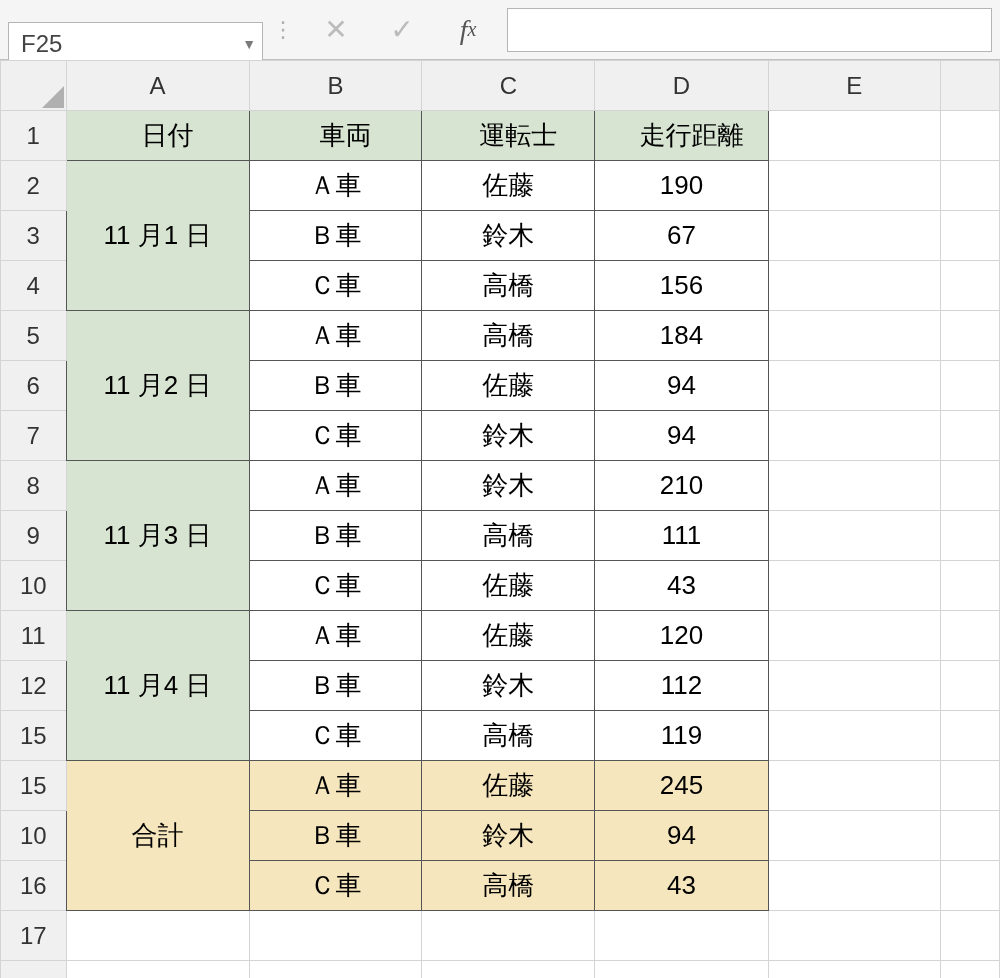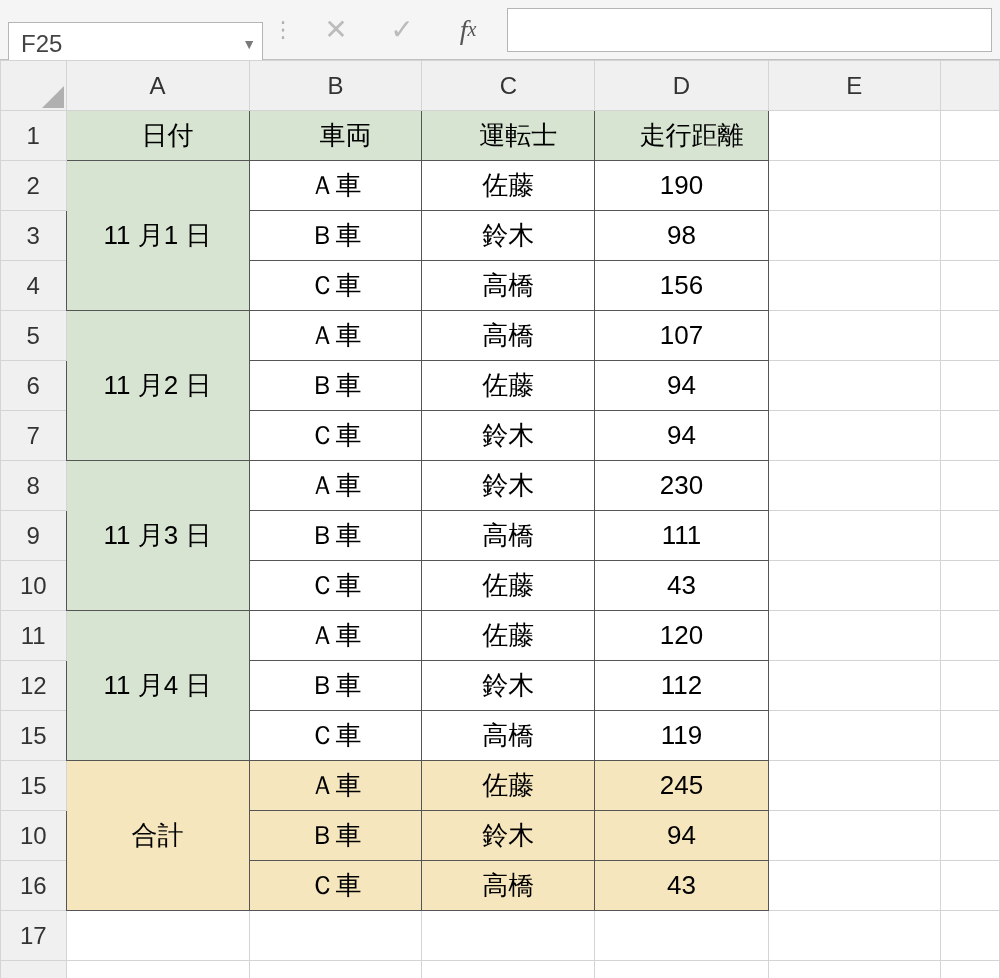--- a/index.html
+++ b/index.html
@@ -202,40 +202,40 @@
     <td class="cell-data">佐藤</td>
     <td class="cell-data">190</td>
     <td></td>
     <td></td>
   </tr>
 
   <tr>
     <th class="rowhdr">3</th>
     <td class="cell-data">Ｂ車</td>
     <td class="cell-data">鈴木</td>
-    <td class="cell-data">98</td>
+    <td class="cell-data">67</td>
     <td></td>
     <td></td>
   </tr>
 
   <tr>
     <th class="rowhdr">4</th>
     <td class="cell-data">Ｃ車</td>
     <td class="cell-data">高橋</td>
     <td class="cell-data">156</td>
     <td></td>
     <td></td>
   </tr>
 
   <tr>
     <th class="rowhdr">5</th>
     <td class="merged-green" rowspan="3">11 月2 日</td>
     <td class="cell-data">Ａ車</td>
     <td class="cell-data">高橋</td>
-    <td class="cell-data">107</td>
+    <td class="cell-data">184</td>
     <td></td>
     <td></td>
   </tr>
 
   <tr>
     <th class="rowhdr">6</th>
     <td class="cell-data">Ｂ車</td>
     <td class="cell-data">佐藤</td>
     <td class="cell-data">94</td>
     <td></td>
@@ -249,21 +249,21 @@
     <td class="cell-data">94</td>
     <td></td>
     <td></td>
   </tr>
 
   <tr>
     <th class="rowhdr">8</th>
     <td class="merged-green" rowspan="3">11 月3 日</td>
     <td class="cell-data">Ａ車</td>
     <td class="cell-data">鈴木</td>
-    <td class="cell-data">230</td>
+    <td class="cell-data">210</td>
     <td></td>
     <td></td>
   </tr>
 
   <tr>
     <th class="rowhdr">9</th>
     <td class="cell-data">Ｂ車</td>
     <td class="cell-data">高橋</td>
     <td class="cell-data">111</td>
     <td></td>

